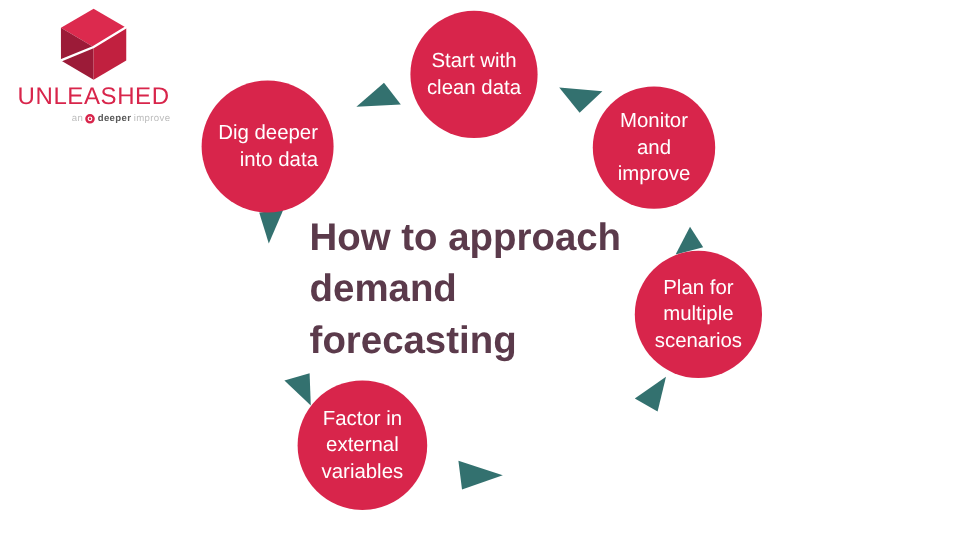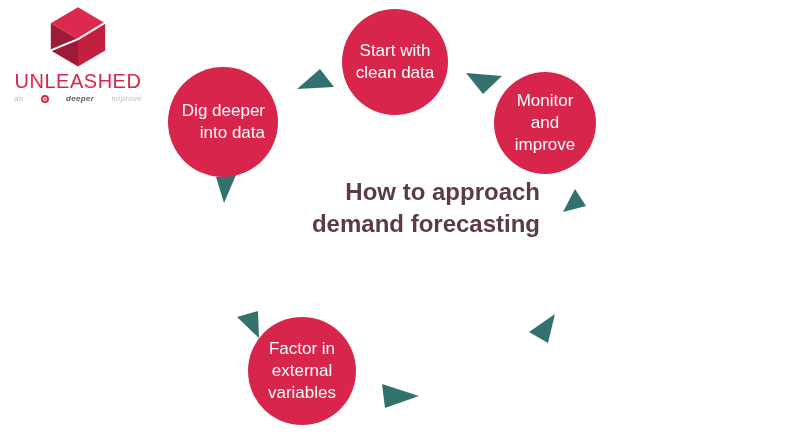--- a/index.html
+++ b/index.html
@@ -9,34 +9,34 @@
   }
   
   .logo{position:absolute;left:14px;top:4px;width:128px;text-align:center;}
   .logo svg{display:block;margin:0 auto;}
   .brand{
     color:#d8254b;font-weight:normal;font-size:20px;letter-spacing:0.5px;
     margin-top:2px;white-space:nowrap;
   }
   .tagline{
     margin-top:1px;font-size:8px;color:#bcbcbc;letter-spacing:0.3px;
-    display:flex;align-items:center;justify-content:space-between;gap:2px;font-style:italic;
+    display:flex;align-items:center;justify-content:flex-end;gap:2px;
   }
   .tagline .tag-bold{color:#5a5a5a;font-weight:bold;}
   .ring{
     display:inline-block;width:8px;height:8px;border:2px solid #d8254b;border-radius:50%;
     box-sizing:border-box;position:relative;
   }
   .ring::after{
     content:"";position:absolute;left:1px;top:1px;width:2px;height:2px;border-radius:50%;background:#d8254b;
   }
   
   .title{
     position:absolute;left:258px;top:176px;width:282px;margin:0;
-    text-align:right;color:#5b3a4b;font-size:24px;font-weight:bold;line-height:1.35;
+    text-align:left;color:#5b3a4b;font-size:32px;font-weight:bold;line-height:1.35;
   }
   
   .circle{
     position:absolute;border-radius:50%;background:#d8254b;color:#ffffff;
     display:flex;align-items:center;justify-content:center;text-align:center;
     font-size:17px;line-height:1.3;
   }
   .circle span{display:block;}
   .c-start      {left:342px;top:9px;  width:106px;height:106px;}
   .c-start span {width:80px;}
@@ -91,17 +91,20 @@
 
   <div class="circle c-start">
     <span>Start with clean data</span>
   </div>
   <div class="circle c-dig">
     <span>Dig deeper into data</span>
   </div>
   <div class="circle c-factor">
     <span>Factor in external variables</span>
   </div>
+  <div class="circle c-plan">
+    <span>Plan for multiple scenarios</span>
+  </div>
   <div class="circle c-monitor">
     <span>Monitor and improve</span>
   </div>
 
 </div>
 
 </body></html>

